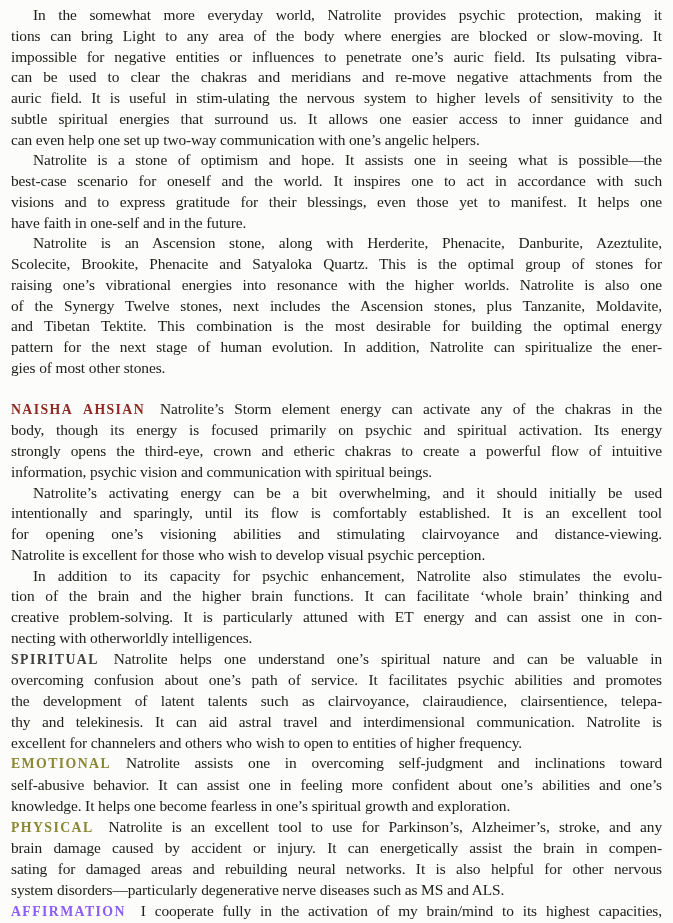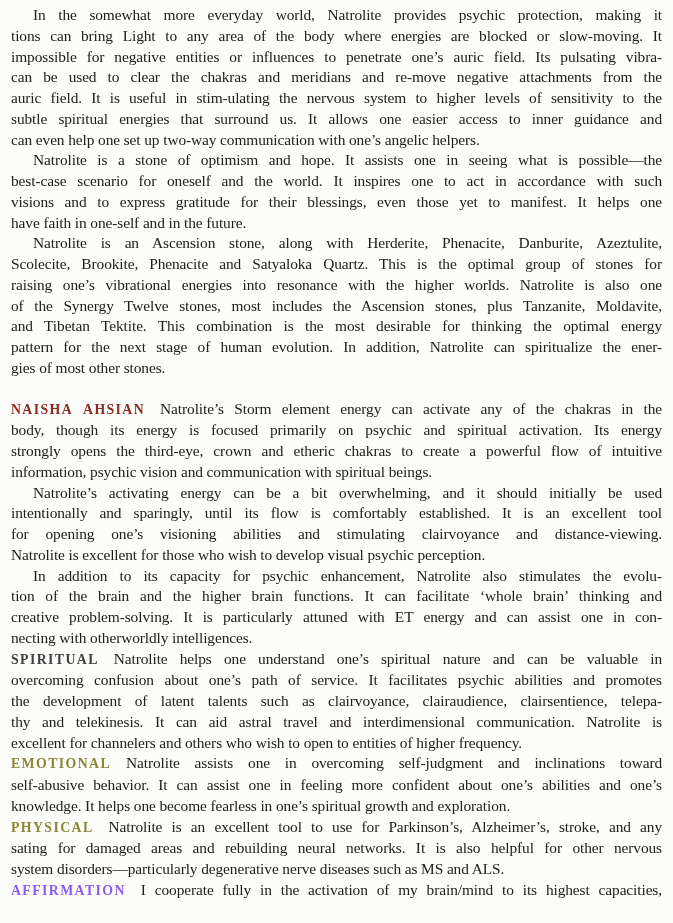--- a/index.html
+++ b/index.html
@@ -51,22 +51,22 @@
       <div class="para">
         <div class="line indent">Natrolite is a stone of optimism and hope. It assists one in seeing what is possible—the</div>
         <div class="line">best-case scenario for oneself and the world. It inspires one to act in accordance with such</div>
         <div class="line">visions and to express gratitude for their blessings, even those yet to manifest. It helps one</div>
         <div class="line last">have faith in one-self and in the future.</div>
       </div>
       <div class="para">
         <div class="line indent">Natrolite is an Ascension stone, along with Herderite, Phenacite, Danburite, Azeztulite,</div>
         <div class="line">Scolecite, Brookite, Phenacite and Satyaloka Quartz. This is the optimal group of stones for</div>
         <div class="line">raising one’s vibrational energies into resonance with the higher worlds. Natrolite is also one</div>
-        <div class="line">of the Synergy Twelve stones, most includes the Ascension stones, plus Tanzanite, Moldavite,</div>
-        <div class="line">and Tibetan Tektite. This combination is the most desirable for thinking the optimal energy</div>
+        <div class="line">of the Synergy Twelve stones, next includes the Ascension stones, plus Tanzanite, Moldavite,</div>
+        <div class="line">and Tibetan Tektite. This combination is the most desirable for building the optimal energy</div>
         <div class="line">pattern for the next stage of human evolution. In addition, Natrolite can spiritualize the ener-</div>
         <div class="line last">gies of most other stones.</div>
       </div>
       <div class="para space-before">
         <div class="line"><span class="label" style="color: rgb(142, 42, 34);">NAISHA AHSIAN</span>Natrolite’s Storm element energy can activate any of the chakras in the</div>
         <div class="line">body, though its energy is focused primarily on psychic and spiritual activation. Its energy</div>
         <div class="line">strongly opens the third-eye, crown and etheric chakras to create a powerful flow of intuitive</div>
         <div class="line last">information, psychic vision and communication with spiritual beings.</div>
       </div>
       <div class="para">
@@ -88,20 +88,21 @@
         <div class="line">thy and telekinesis. It can aid astral travel and interdimensional communication. Natrolite is</div>
         <div class="line last">excellent for channelers and others who wish to open to entities of higher frequency.</div>
       </div>
       <div class="para">
         <div class="line"><span class="label" style="color: rgb(138, 135, 53);">EMOTIONAL</span>Natrolite assists one in overcoming self-judgment and inclinations toward</div>
         <div class="line">self-abusive behavior. It can assist one in feeling more confident about one’s abilities and one’s</div>
         <div class="line last">knowledge. It helps one become fearless in one’s spiritual growth and exploration.</div>
       </div>
       <div class="para">
         <div class="line"><span class="label" style="color: rgb(138, 135, 53);">PHYSICAL</span>Natrolite is an excellent tool to use for Parkinson’s, Alzheimer’s, stroke, and any</div>
+        <div class="line">brain damage caused by accident or injury. It can energetically assist the brain in compen-</div>
         <div class="line">sating for damaged areas and rebuilding neural networks. It is also helpful for other nervous</div>
         <div class="line last">system disorders—particularly degenerative nerve diseases such as MS and ALS.</div>
       </div>
       <div class="para">
         <div class="line"><span class="label" style="color: #8b5cf6;">AFFIRMATION</span>I cooperate fully in the activation of my brain/mind to its highest capacities,</div>
       </div>
     </div>
 </div>
 
 </body></html>

